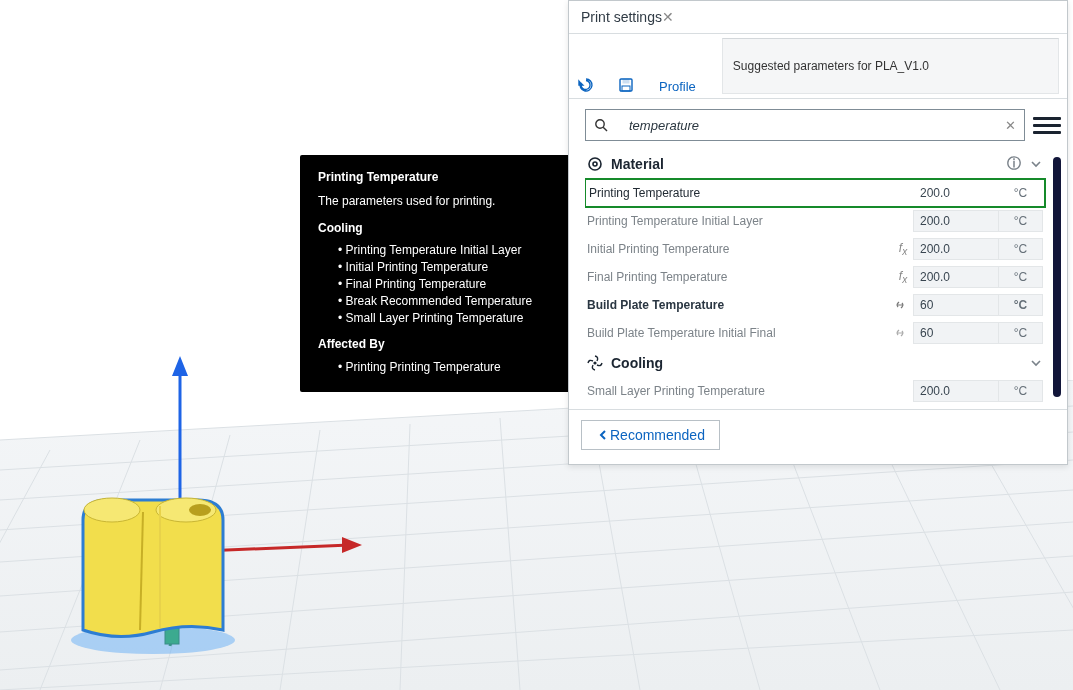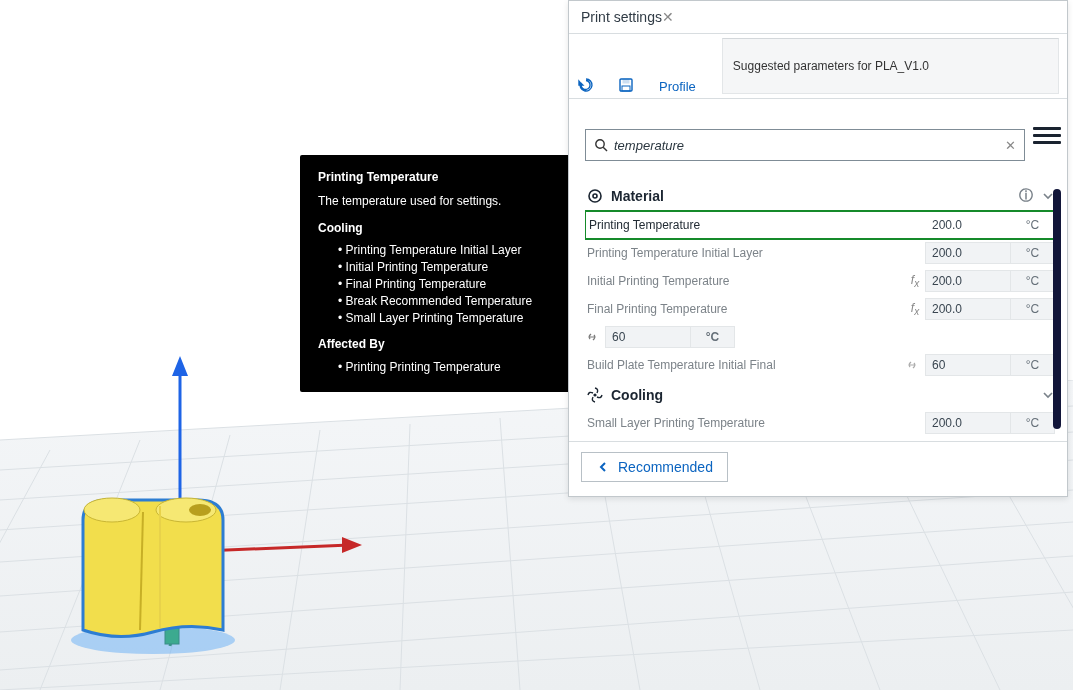--- a/index.html
+++ b/index.html
@@ -95,45 +95,44 @@
     padding: 10px 6px 4px 16px;
   }
   .search-row { display: flex; align-items: center; gap: 8px; }
   .search-box {
     flex: 1;
     display: flex;
     align-items: center;
     border: 1px solid #7f8c96;
     height: 32px;
     padding: 0 8px;
-    gap: 6px;
-    margin-top: 20px;
+    gap: 21px;
   }
   .search-box input {
     flex: 1;
     border: none;
     outline: none;
     font-size: 13px;
     font-style: italic;
     color: #2b3740;
   }
   .search-box .clear { color: #888; cursor: pointer; }
   .hamburger {
     width: 28px; height: 28px;
     display: flex; flex-direction: column; justify-content: center; gap: 4px;
     cursor: pointer;
   }
   .hamburger div { height: 3px; background: #1a2330; border-radius: 1px; }
 
   .settings-scroll {
-    margin-top: 18px;
+    margin-top: 6px;
     position: relative;
     max-height: 330px;
     overflow: hidden;
-    padding-right: 4px;
+    padding-right: 16px;
   }
   .scroll-indicator {
     position: absolute;
     right: 0;
     top: 10px;
     bottom: 8px;
     width: 8px;
     background: #111539;
     border-radius: 4px;
   }
@@ -193,21 +192,20 @@
   .setting-row.highlight .field,
   .setting-row.highlight .unit { background: #fff; border-color: transparent; }
 
   .panel-footer {
     border-top: 1px solid #d8dde0;
     padding: 10px 12px 14px;
   }
   .recommended-btn {
     display: inline-flex;
     align-items: center;
-    gap: 8px;
     border: 1px solid #b8c0c6;
     padding: 6px 14px;
     color: #0b64c0;
     background: #fff;
     cursor: pointer;
     font-size: 14px;
   }
   svg { display: block; }
 </style>
 </head>
@@ -268,21 +266,21 @@
     <ellipse cx="118" cy="30" rx="30" ry="12" fill="#f6e873" stroke="#c9b634"></ellipse>
     <ellipse cx="132" cy="30" rx="11" ry="6" fill="#b89f1e"></ellipse>
     <line x1="75" y1="32" x2="72" y2="150" stroke="#c7af26" stroke-width="2"></line>
     <line x1="92" y1="26" x2="92" y2="148" stroke="#e8d24a" stroke-width="2"></line>
   </svg>
 </div>
 
 <div class="tooltip">
   <div class="tooltip-ptr"></div>
   <div class="tooltip-title">Printing Temperature</div>
-  <div class="tooltip-desc">The temperature used for settings.</div>
+  <div class="tooltip-desc">The parameters used for printing.</div>
   <div class="tooltip-sub">Cooling</div>
   <ul>
     <li>Printing Temperature Initial Layer</li>
     <li>Initial Printing Temperature</li>
     <li>Final Printing Temperature</li>
     <li>Break Recommended Temperature</li>
     <li>Small Layer Printing Temperature</li>
   </ul>
   <div class="tooltip-sub">Affected By</div>
   <ul>
@@ -361,20 +359,21 @@
         <span class="field">200.0</span>
         <span class="unit">°C</span>
       </div>
       <div class="setting-row">
         <span class="label">Final Printing Temperature</span>
         <span class="pre-icon"><i>f</i><sub>x</sub></span>
         <span class="field">200.0</span>
         <span class="unit">°C</span>
       </div>
       <div class="setting-row enabled">
+        <span class="label">Build Plate Temperature</span>
         <span class="pre-icon">
           <svg width="14" height="14" viewBox="0 0 14 14">
               <path d="M5 9a3 3 0 0 1 0-4l1-1M9 5a3 3 0 0 1 0 4l-1 1M5 7h4" fill="none" stroke="#777" stroke-width="1.2"></path>
             </svg>
         </span>
         <span class="field">60</span>
         <span class="unit">°C</span>
       </div>
       <div class="setting-row">
         <span class="label">Build Plate Temperature Initial Final</span>

